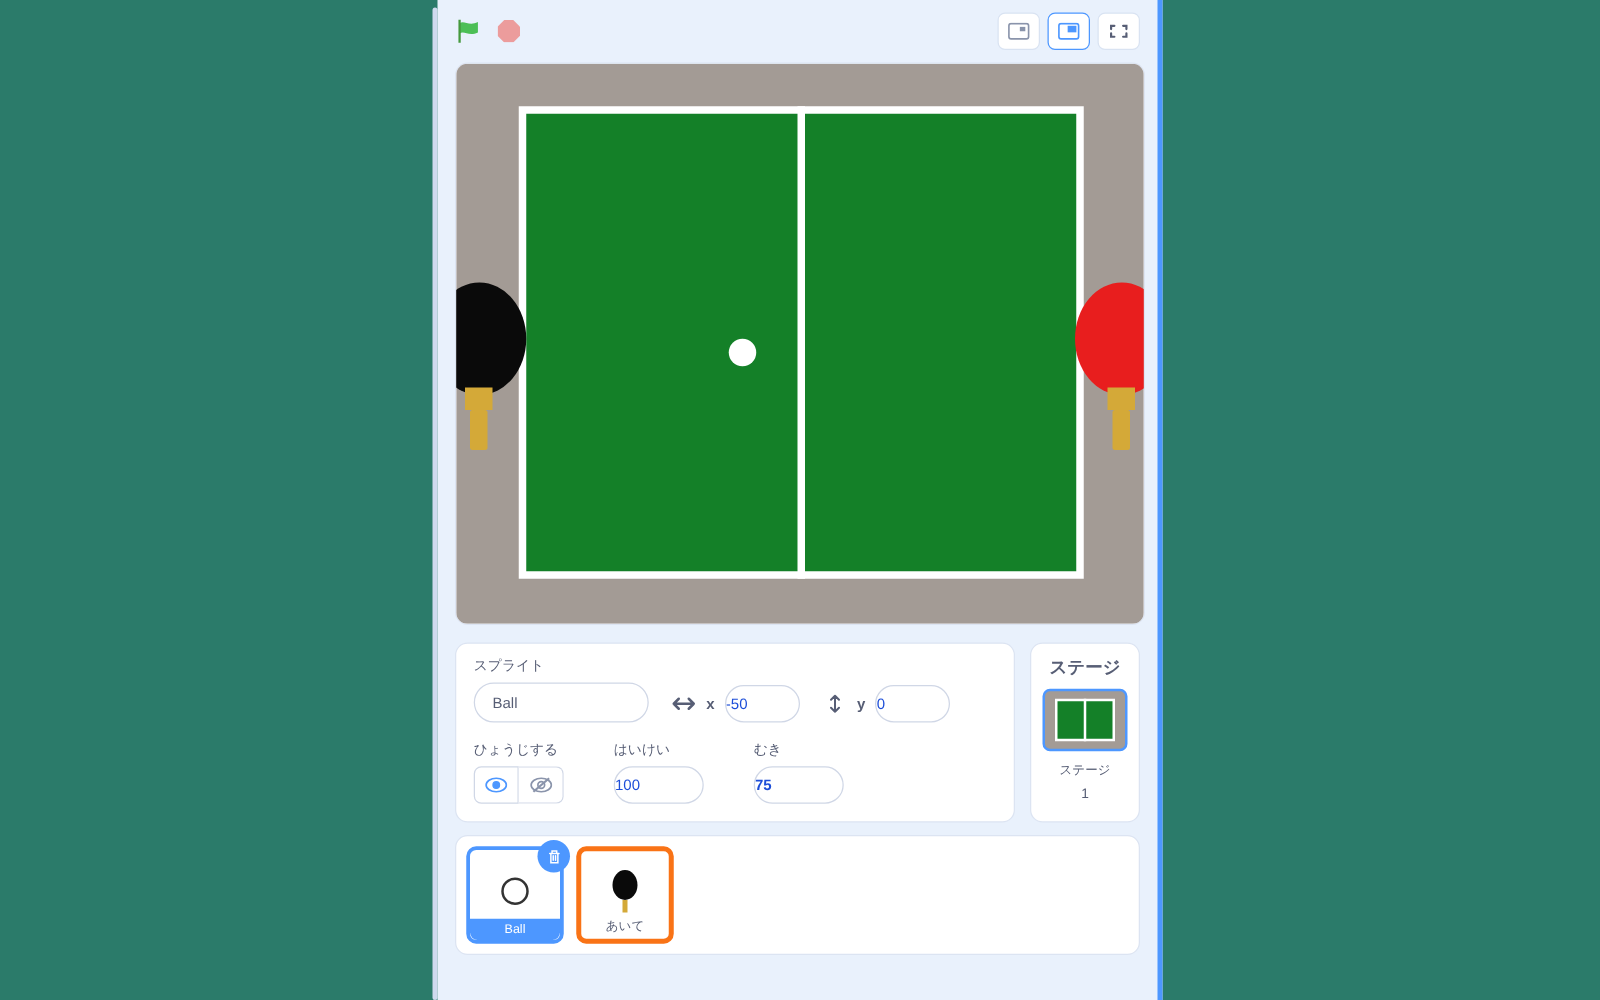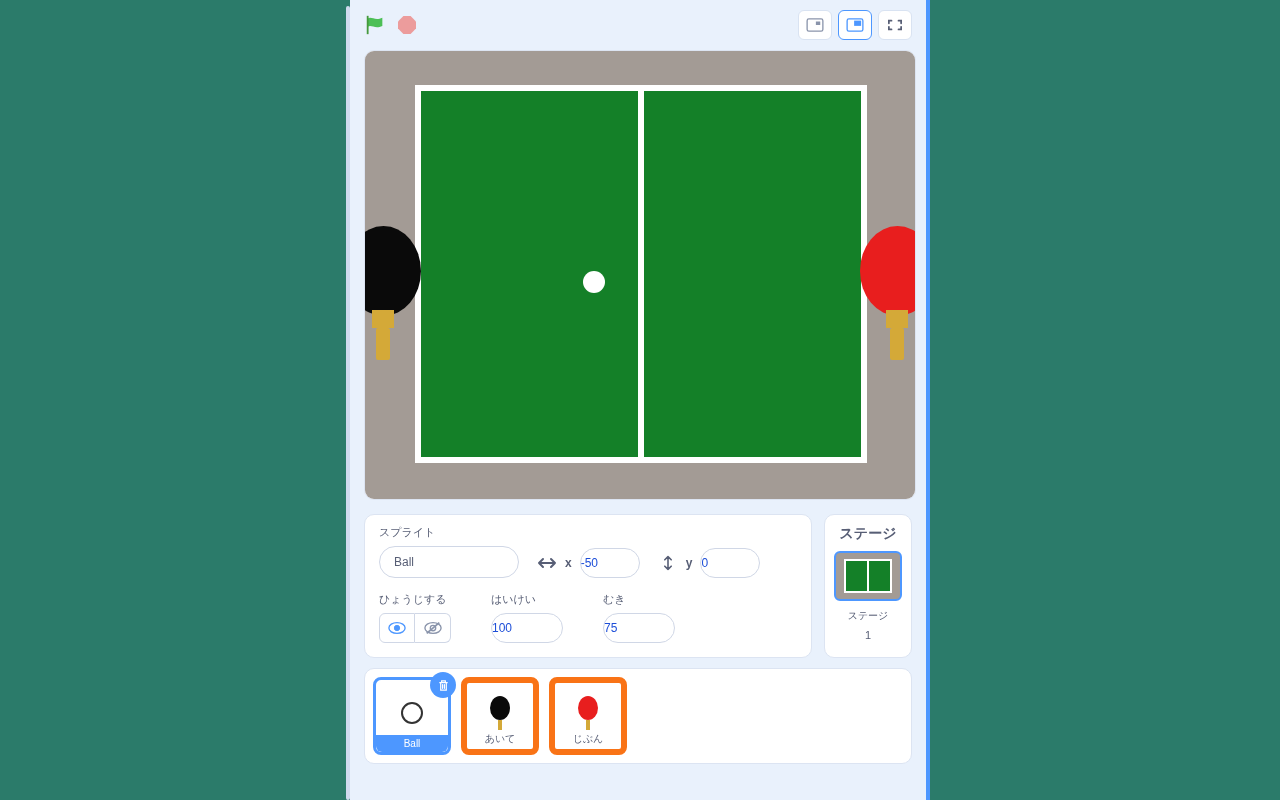--- a/index.html
+++ b/index.html
@@ -58,21 +58,21 @@
     .stage-title { font-size: 14px; color: #575e75; font-weight: bold; margin-bottom: 8px; }
     .stage-thumb { width: 68px; height: 50px; border: 2px solid #4d97ff; border-radius: 6px; background: #a39b95; position: relative; overflow: hidden; margin: 0 auto 8px; }
     .stage-thumb-table { position: absolute; left: 8px; right: 8px; top: 6px; bottom: 6px; background: #fff; }
     .stage-thumb-inner { position: absolute; inset: 2px; background: #148028; }
     .stage-thumb-net { position: absolute; left: 50%; width: 2px; margin-left: -1px; top: 0; bottom: 0; background: #fff; }
     .stage-sub { font-size: 10px; color: #575e75; }
     .stage-count { font-size: 11px; color: #575e75; margin-top: 6px; }
     
     
     .sprite-list { margin: 10px 14px 0; background: #fff; border: 1px solid #dce4f2; border-radius: 10px; padding: 8px; display: flex; gap: 10px; }
-    .sprite-tile { width: 78px; height: 78px; border-radius: 8px; background: #fff; border: 6px solid #f97316; display: flex; flex-direction: column; align-items: center; justify-content: center; position: relative; cursor: pointer; }
+    .sprite-tile { width: 78px; height: 78px; border-radius: 8px; background: #fff; border: 4px solid #f97316; display: flex; flex-direction: column; align-items: center; justify-content: center; position: relative; cursor: pointer; }
     .sprite-tile.selected { border: 3px solid #4d97ff; }
     .sprite-tile-label { position: absolute; bottom: 0; left: 0; right: 0; text-align: center; font-size: 10px; padding: 3px 0; border-radius: 0 0 6px 6px; color: #575e75; }
     .sprite-tile.selected .sprite-tile-label { background: #4d97ff; color: #fff; }
     .sprite-thumb { width: 36px; height: 36px; display: flex; align-items: center; justify-content: center; margin-top: -6px; }
     .thumb-ball { width: 22px; height: 22px; border: 2px solid #333; border-radius: 50%; }
     .thumb-paddle { display: flex; flex-direction: column; align-items: center; }
     .thumb-paddle-head { width: 20px; height: 24px; border-radius: 50%; }
     .thumb-paddle-handle { width: 4px; height: 10px; background: #d4a938; }
     .delete-badge { position: absolute; top: -8px; right: -8px; width: 26px; height: 26px; background: #4d97ff; border-radius: 50%; display: flex; align-items: center; justify-content: center; }
     .delete-badge svg { width: 13px; height: 13px; }
@@ -181,21 +181,21 @@
                 </svg>
             </div>
           </div>
         </div>
         <div class="info-col">
           <span class="info-label">はいけい</span>
           <input class="pill-input" style="width: 72px;" value="100">
         </div>
         <div class="info-col">
           <span class="info-label">むき</span>
-          <input class="pill-input" style="width: 72px;" value="75">
+          <input class="pill-input" style="width: 72px; font-weight: bold;" value="75">
         </div>
       </div>
     </div>
 
     <div class="stage-panel">
       <div class="stage-title">ステージ</div>
       <div class="stage-thumb">
         <div class="stage-thumb-table">
             <div class="stage-thumb-inner"></div>
             <div class="stage-thumb-net"></div>
@@ -220,24 +220,15 @@
     </div>
     <div class="sprite-tile">
       <div class="sprite-thumb">
         <div class="thumb-paddle">
             <div class="thumb-paddle-head" style="background:#0a0a0a"></div>
             <div class="thumb-paddle-handle"></div>
           </div>
       </div>
       <div class="sprite-tile-label">あいて</div>
     </div>
-    <div class="sprite-tile">
-      <div class="sprite-thumb">
-        <div class="thumb-paddle">
-            <div class="thumb-paddle-head" style="background:#e81e1e"></div>
-            <div class="thumb-paddle-handle"></div>
-          </div>
-      </div>
-      <div class="sprite-tile-label">じぶん</div>
-    </div>
   </div>
 
 </div>
 
 </body></html>

